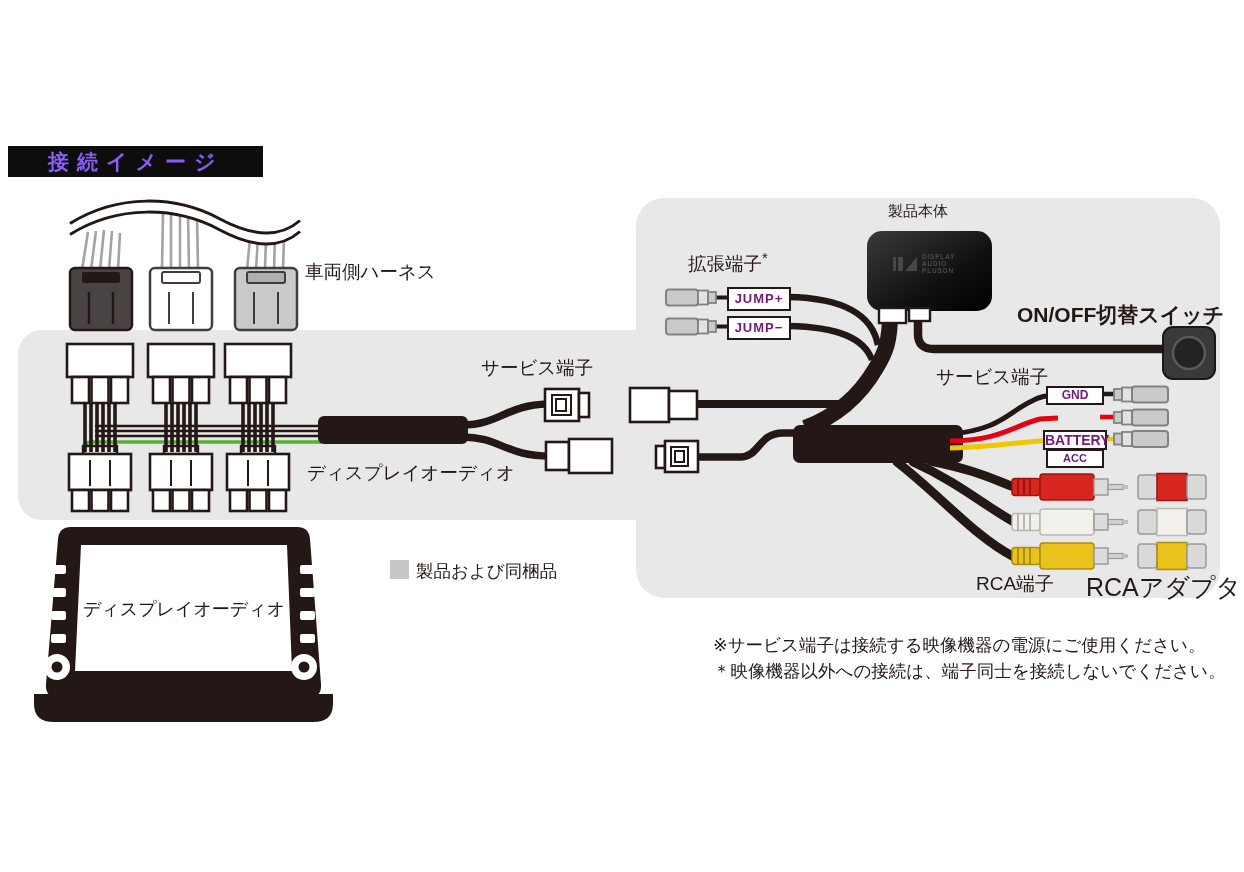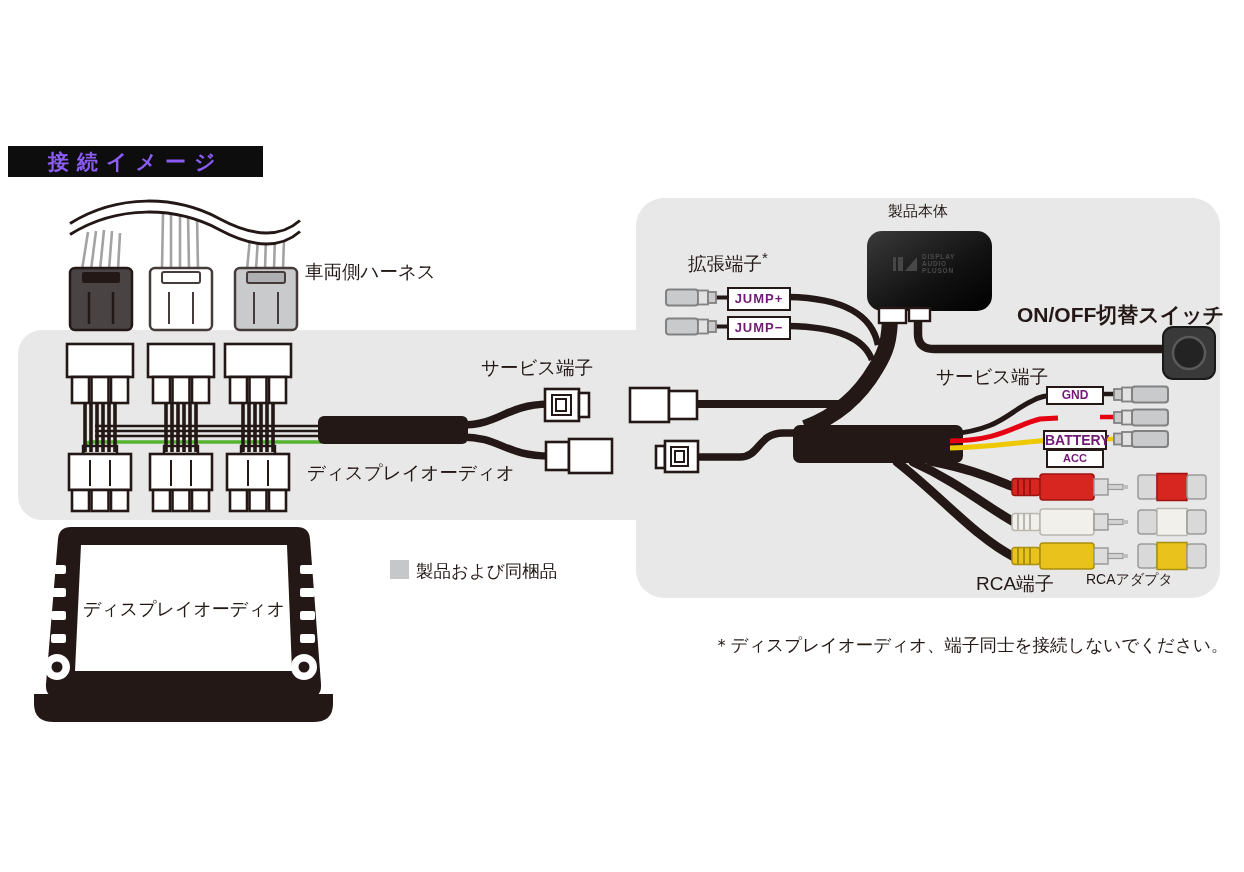--- a/index.html
+++ b/index.html
@@ -326,32 +326,33 @@
 
 <div class="lbl" style="left:888px;top:202px;font-size:15px;">製品本体</div>
 <div class="lbl" style="left:1017px;top:301px;font-size:21px;font-weight:bold;">ON/OFF切替スイッチ</div>
 <div class="lbl" style="left:936px;top:364px;font-size:18.5px;">サービス端子</div>
 
 <div class="tagbox svcbox" style="left:1046px;top:386px;width:54px;height:15px;font-size:12px;line-height:15px;">GND</div>
 <div class="tagbox svcbox" style="left:1046px;top:409px;width:54px;height:15px;font-size:11px;line-height:15px;margin-top:40px;">ACC</div>
 <div class="tagbox svcbox" style="left:1043px;top:430px;width:60px;height:16px;font-size:14px;line-height:16px;">BATTERY</div>
 
 <div class="lbl" style="left:976px;top:571px;font-size:19px;">RCA端子</div>
-<div class="lbl" style="left:1086px;top:571px;font-size:14px;">RCAアダプタ</div>
+<div class="lbl" style="left:1086px;top:571px;font-size:25px;">RCAアダプタ</div>
 
 <div class="logo">
   <div class="logo-mark">
     <span class="logo-bar1"></span>
         <span class="logo-bar2"></span>
         <span class="logo-tri"></span>
   </div>
   <div class="logo-text">
     <div>DISPLAY</div>
     <div>AUDIO</div>
     <div>PLUSON</div>
   </div>
 </div>
 
 <div class="notes">
-  <div>＊ディスプレイオーディオ、端子同士を接続しないでください。</div>
+  <div>※サービス端子は接続する映像機器の電源にご使用ください。</div>
+  <div>＊映像機器以外への接続は、端子同士を接続しないでください。</div>
 </div>
 
 </div>
 
 </body></html>

